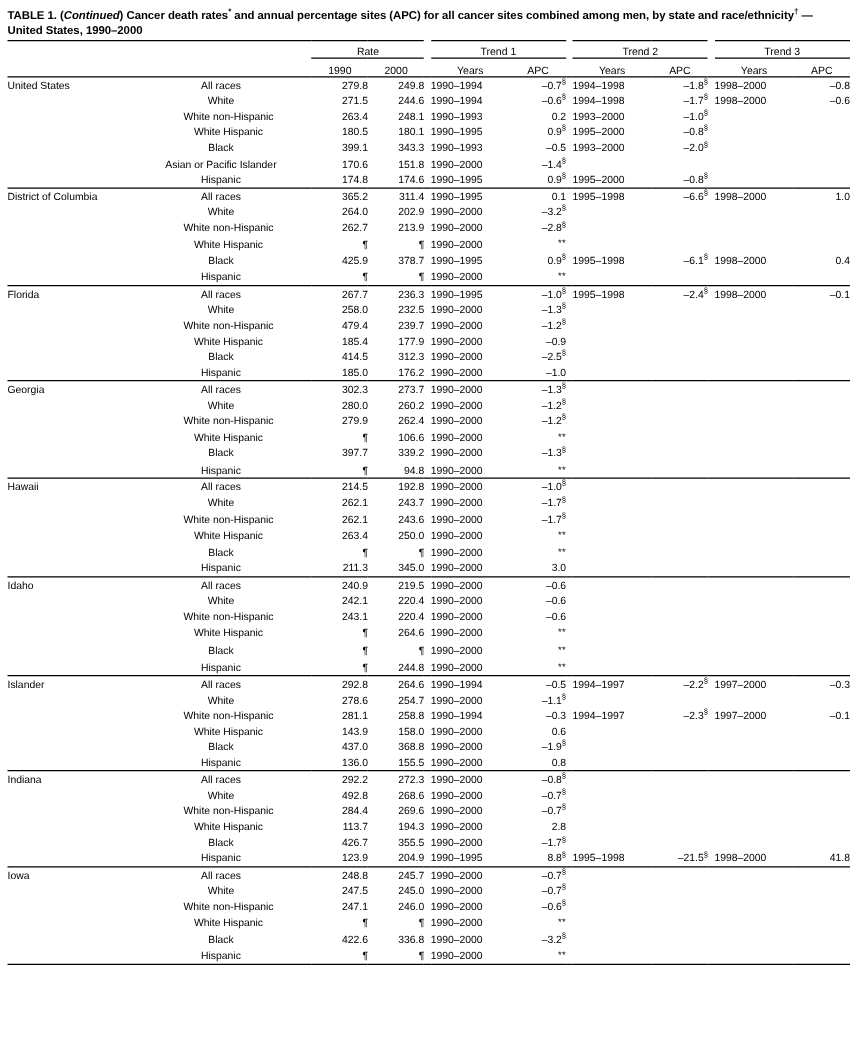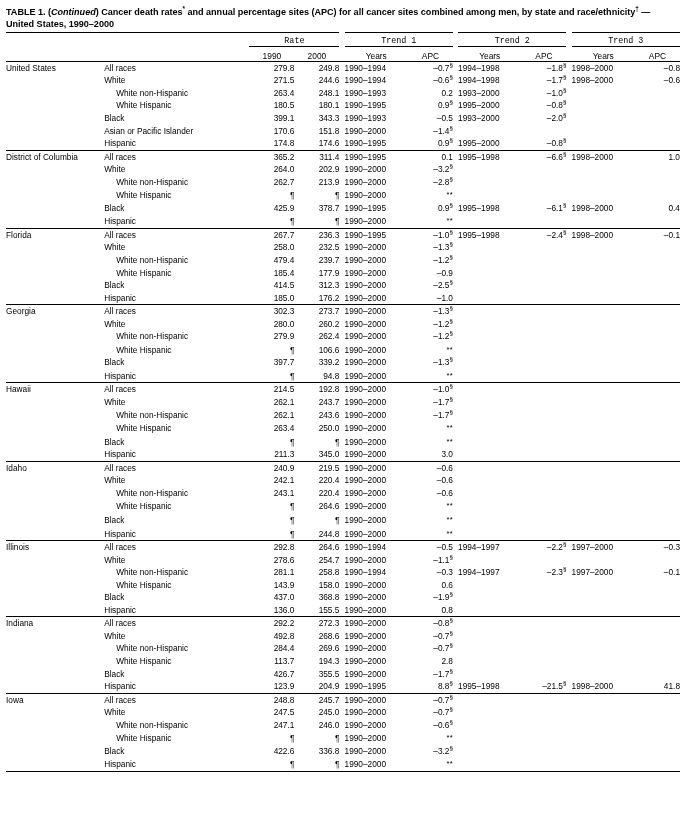--- a/index.html
+++ b/index.html
@@ -56,39 +56,39 @@
   .rule-thin  { border-top: 0.9px solid #000; }
   .rule-none  { border-top: none; }
 
   
   .hdr-group {
     text-align: center;
     font-size: 8.4px;
     height: 13px;
     padding-bottom: 1px;
   }
-  .hdr-group.u { border-bottom: 0.9px solid #000; font-family: Liberation Mono, monospace; }
+  .hdr-group.u { border-bottom: 0.9px solid #000; }
   .hdr-sub {
     text-align: center;
     font-size: 8.4px;
     height: 14px;
     padding-bottom: 2px;
   }
   .gap { border: none !important; }
 
   
   tr.drow td { height: 12.55px; line-height: 12.55px; }
   td.state {
     text-align: left;
     padding-left: 2px;
     white-space: nowrap;
     font-size: 8.3px;
   }
   td.cat {
-    text-align: left;
+    text-align: center;
     white-space: nowrap;
     font-size: 8.3px;
     padding-left: 1px;
     margin-left: 23px;
   }
   td.cat.indent { padding-left: 12px; }
   td.num {
     text-align: right;
     padding-right: 5px;
     white-space: nowrap;
@@ -732,21 +732,21 @@
           <td class="yrs rule-none">1990–2000</td>
           <td class="apc rule-none"><span class="dd">**</span></td>
           <td class="gapcell rule-none"></td>
           <td class="yrs rule-none"></td>
           <td class="apc rule-none"></td>
           <td class="gapcell rule-none"></td>
           <td class="yrs rule-none"></td>
           <td class="apc rule-none"></td>
         </tr>
         <tr class="drow">
-          <td class="state rule-thin">Illinois</td>
+          <td class="state rule-thin">Islander</td>
           <td class="cat rule-thin">All races</td>
           <td class="num rule-thin">292.8</td>
           <td class="num rule-thin">264.6</td>
           <td class="gapcell rule-thin"></td>
           <td class="yrs rule-thin">1990–1994</td>
           <td class="apc rule-thin">–0.5</td>
           <td class="gapcell rule-thin"></td>
           <td class="yrs rule-thin">1994–1997</td>
           <td class="apc rule-thin">–2.2<span class="mark">§</span></td>
           <td class="gapcell rule-thin"></td>

